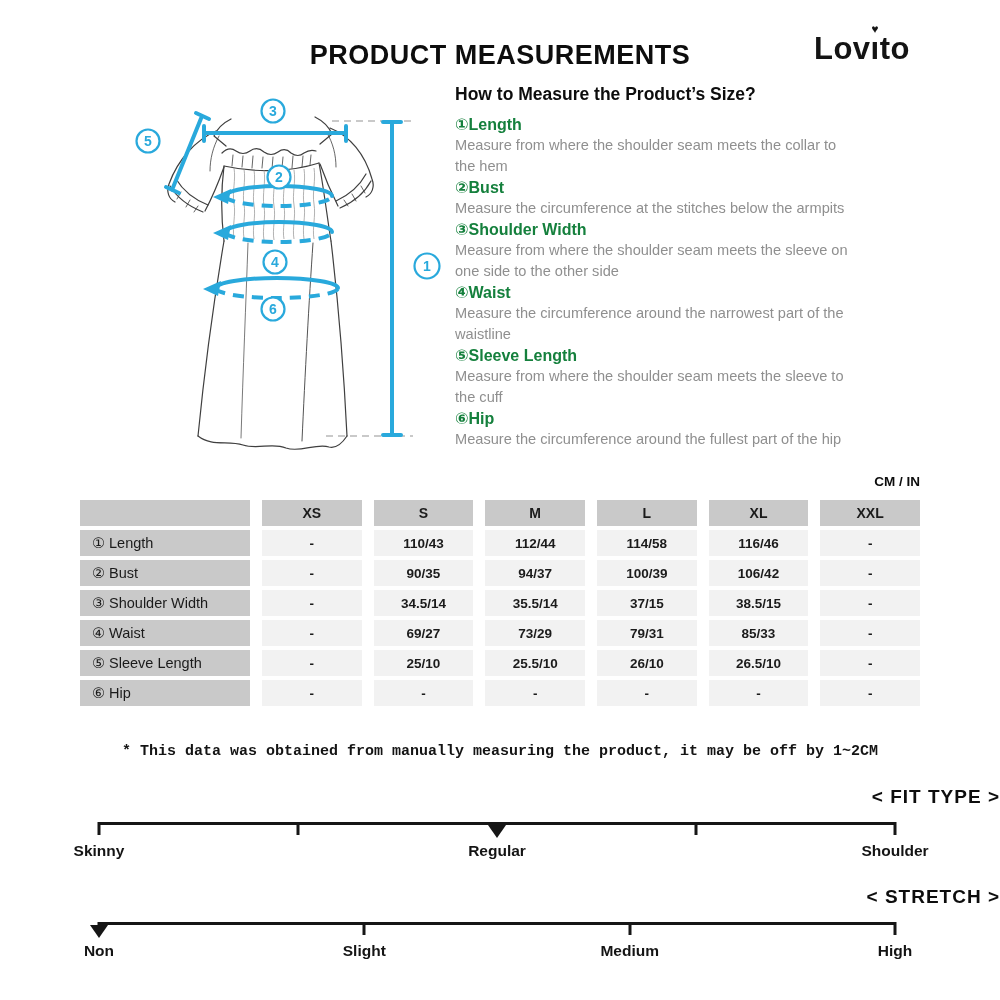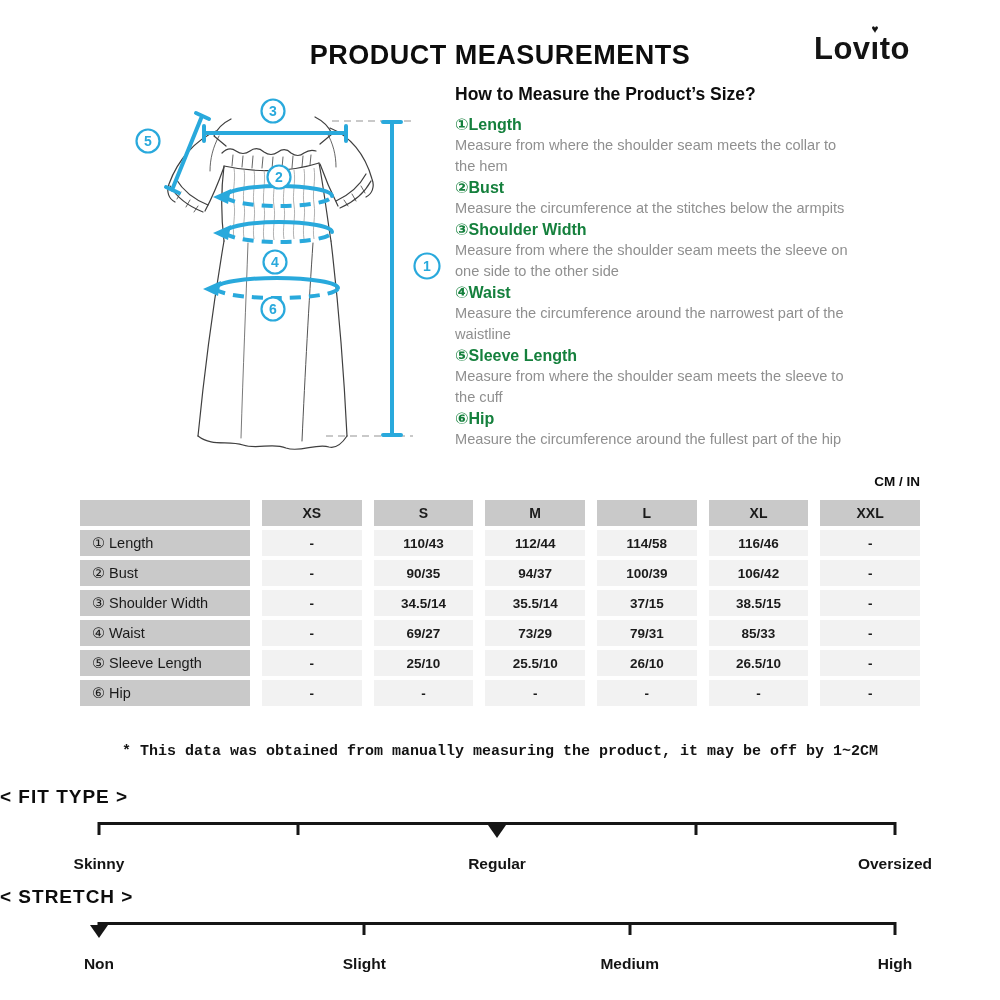--- a/index.html
+++ b/index.html
@@ -39,26 +39,26 @@
   .cell.h{background:#c9c9c9;font-size:14px;font-weight:800;}
   .cell.lab{background:#c9c9c9;justify-content:flex-start;padding-left:12px;font-size:14.5px;font-weight:400;}
   .cell.v{background:#f2f2f2;font-size:13.5px;font-weight:700;}
 
   .footnote{position:absolute;top:727px;left:0;right:0;margin:16px;text-align:center;
             font-size:15px;font-weight:700;color:#141414;font-family:Liberation Mono, monospace;}
 
   
   .scale{position:absolute;left:0;width:1000px;height:90px;}
   #scale-0{top:786px;} #scale-1{top:886px;}
-  .scale h3{margin:0;text-align:left;font-size:19px;font-weight:800;letter-spacing:1px;color:#0d0d0d;}
+  .scale h3{margin:0;text-align:right;font-size:19px;font-weight:800;letter-spacing:1px;color:#0d0d0d;}
   .rail{position:absolute;left:99px;top:36px;width:796px;height:3px;background:#161616;}
   .tick{position:absolute;top:0;width:3px;height:13px;background:#161616;transform:translateX(-50%);}
   .marker{position:absolute;top:3px;width:0;height:0;transform:translateX(-50%);
           border-left:9px solid transparent;border-right:9px solid transparent;border-top:13px solid #161616;}
-  .labels{position:absolute;left:99px;top:56px;width:796px;height:24px;margin-top:13px;}
+  .labels{position:absolute;left:99px;top:56px;width:796px;height:24px;}
   .labels span{position:absolute;transform:translateX(-50%);font-size:15.5px;font-weight:800;
                white-space:nowrap;color:#141414;}
 </style>
 </head>
 <body>
 
 <div class="page">
 
   <h1 class="title">PRODUCT MEASUREMENTS</h1>
 
@@ -226,21 +226,21 @@
         <div class="tick" style="left: 0%;"></div>
         <div class="tick" style="left: 25%;"></div>
         <div class="tick" style="left: 50%;"></div>
         <div class="tick" style="left: 75%;"></div>
         <div class="tick" style="left: 100%;"></div>
         <div class="marker" style="left: 50%;"></div>
       </div>
     <div class="labels">
         <span style="left: 0%;">Skinny</span>
         <span style="left: 50%;">Regular</span>
-        <span style="left: 100%;">Oversized</span>
+        <span style="left: 100%;">Shoulder</span>
       </div>
   </section>
 
   <section class="scale" id="scale-1">
     <h3>&lt; STRETCH &gt;</h3>
     <div class="rail">
         <div class="tick" style="left: 0%;"></div>
         <div class="tick" style="left: 33.33%;"></div>
         <div class="tick" style="left: 66.67%;"></div>
         <div class="tick" style="left: 100%;"></div>

